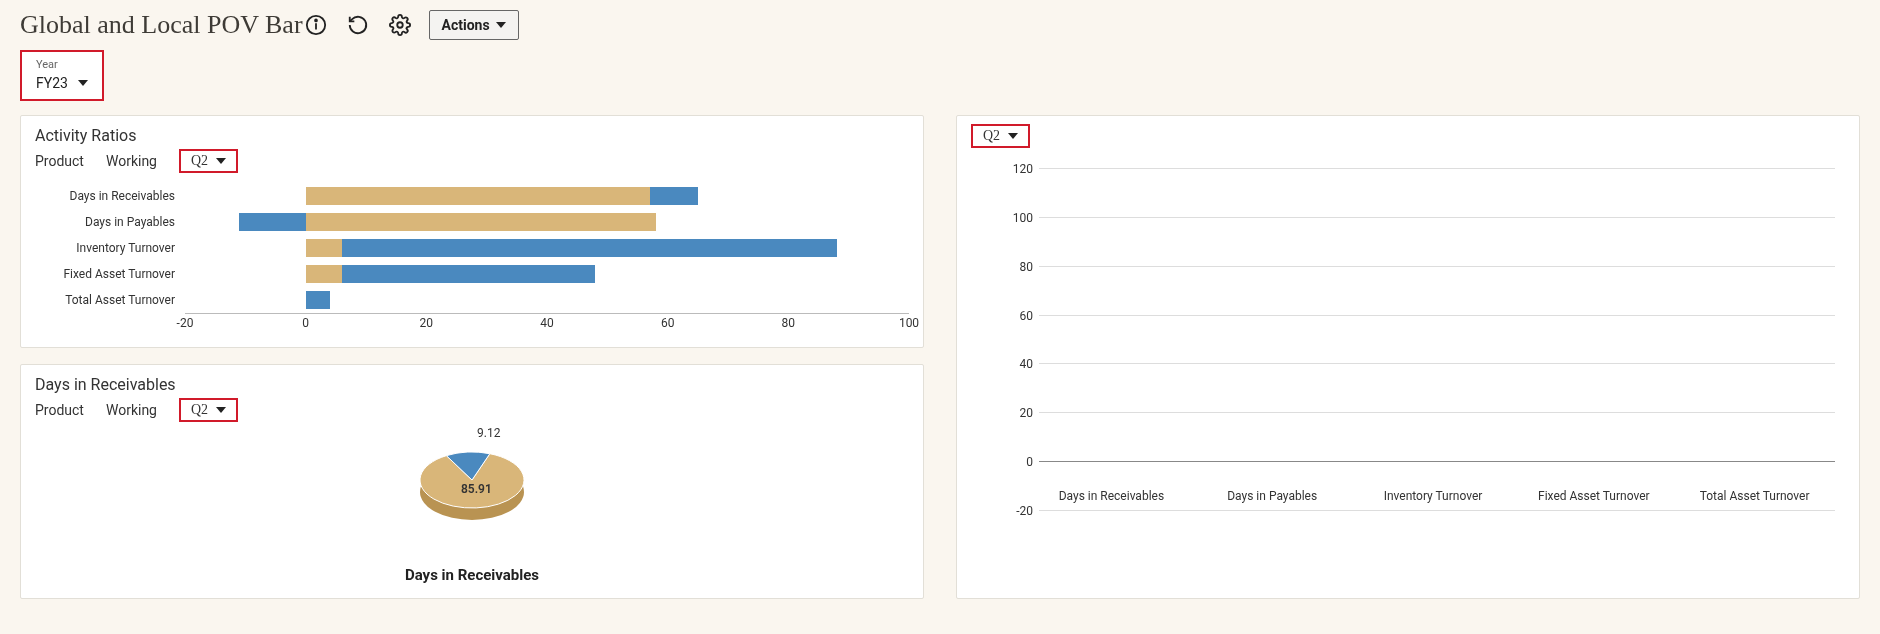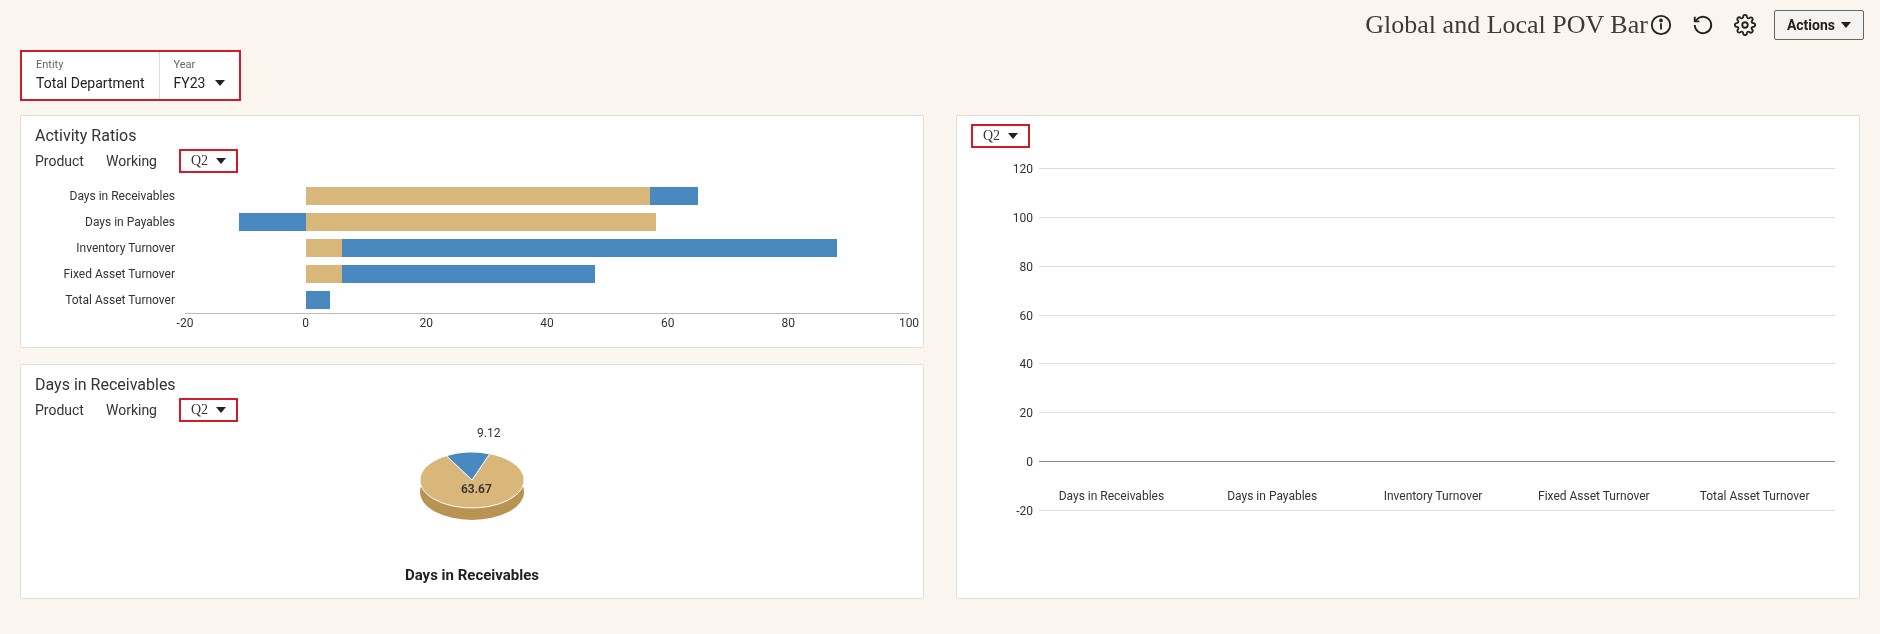--- a/index.html
+++ b/index.html
@@ -5,22 +5,22 @@
   * { box-sizing: border-box; }
   body {
     margin: 0;
     font-family: -apple-system, BlinkMacSystemFont, "Segoe UI", Roboto, Helvetica, Arial, sans-serif;
     background: #faf6ef;
     color: #222;
   }
   .header {
     display: flex;
     align-items: center;
-    justify-content: flex-end;
-    padding: 10px 16px 4px 20px;
+    justify-content: flex-start;
+    padding: 10px 24px 4px 20px;
   }
   .page-title {
     font-size: 26px;
     font-weight: 400;
     font-family: Georgia, "Times New Roman", serif;
     color: #3e3b36;
   }
   .header-actions {
     display: flex;
     align-items: center;
@@ -253,24 +253,20 @@
         </svg>
     </div>
     <div class="actions-btn">
       <span>Actions</span>
       <span class="caret-down"></span>
     </div>
   </div>
 </div>
 
 <div class="pov-bar">
-  <div class="pov-cell">
-    <div class="pov-label">Entity</div>
-    <div class="pov-value">Total Department</div>
-  </div>
   <div class="pov-cell">
     <div class="pov-label">Year</div>
     <div class="pov-value">
       <span>FY23</span>
       <span class="mini-caret"></span>
     </div>
   </div>
 </div>
 
 <div class="dash">
@@ -344,21 +340,21 @@
         </span>
       </div>
       <div class="pie-wrap">
         <div style="position:relative;">
           <svg id="pie" width="130" height="90">
               <ellipse cx="65" cy="54" rx="52" ry="28" fill="#b99352"></ellipse>
               <path d="M 65 42 L 82.83068598768348 15.697564040273392 A 52 28 0 1 1 39.37882713281893 17.634657028195235 Z" fill="#d9b679" stroke="#fff" stroke-width="1"></path>
               <path d="M 65 42 L 39.37882713281893 17.634657028195235 A 52 28 0 0 1 82.8306859876834 15.697564040273377 Z" fill="#4a89bf" stroke="#fff" stroke-width="1"></path>
             </svg>
           <div class="pie-label" style="position:absolute;left:70px;top:-12px">9.12</div>
-          <div class="pie-label" style="position:absolute;left:54px;top:44px;font-weight:600">63.67</div>
+          <div class="pie-label" style="position:absolute;left:54px;top:44px;font-weight:600">85.91</div>
         </div>
         <div class="pie-caption">Days in Receivables</div>
       </div>
     </div>
 
   </div>
 
   <div class="card">
     <div class="local-pov" style="gap:0">
       <span class="q-select">

